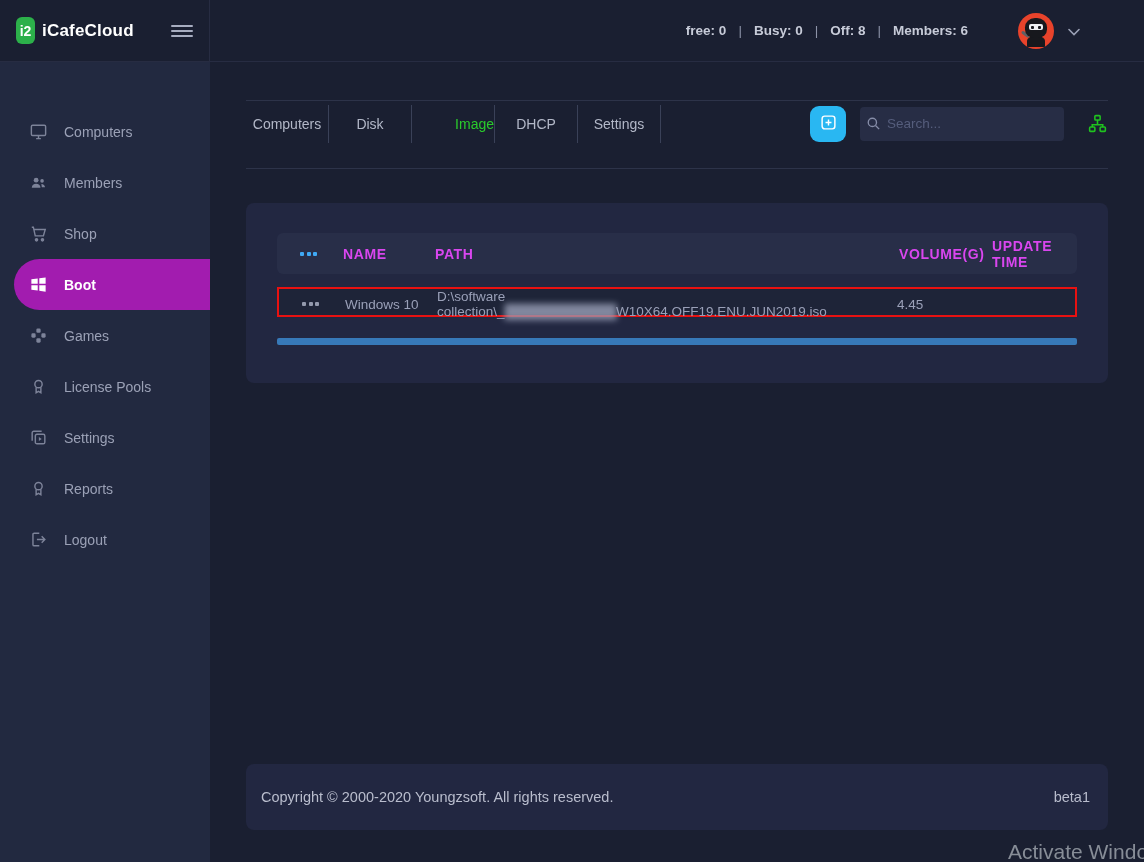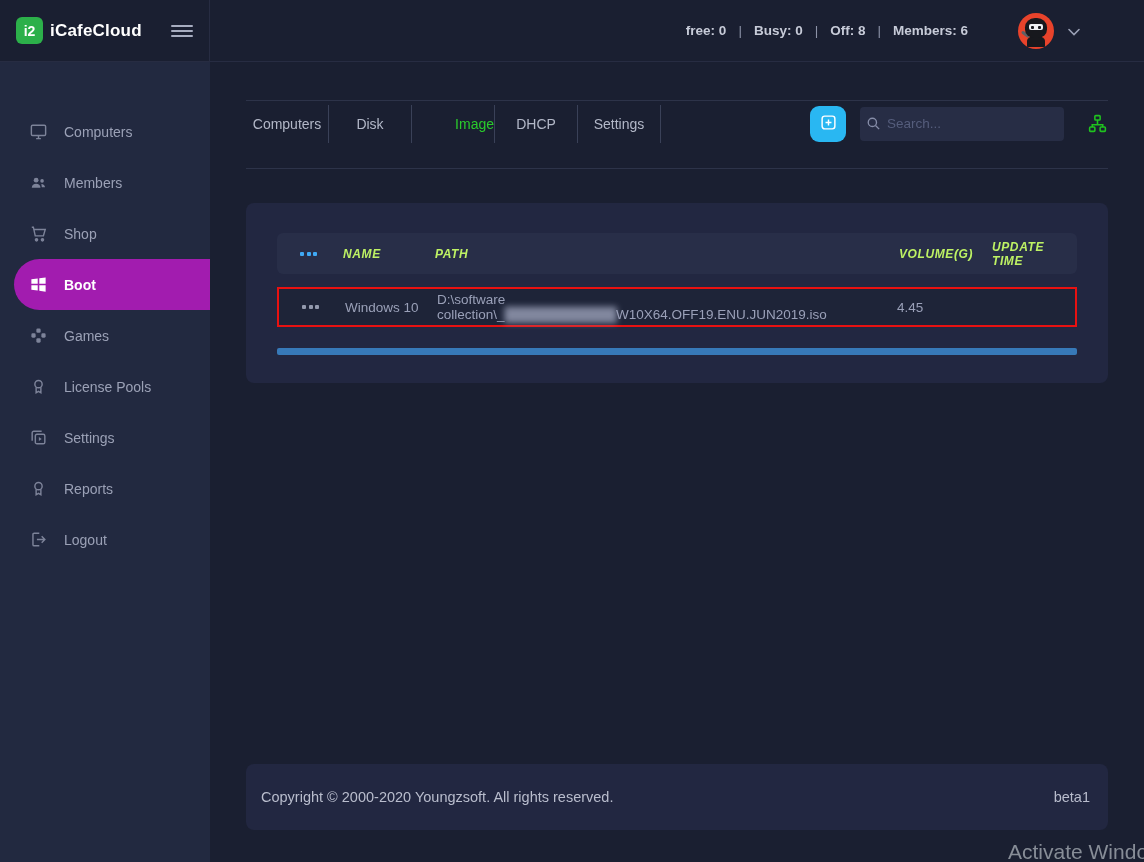--- a/index.html
+++ b/index.html
@@ -18,21 +18,21 @@
     background:#1a1f31; border-bottom:1px solid #272c42;
     position:relative; z-index:5;
   }
   .brand-zone {
     width:210px; height:100%; display:flex; align-items:center;
     padding:0 16px; border-right:1px solid #272c42; flex-shrink:0;
     justify-content:space-between;
   }
   .logo { display:flex; align-items:center; gap:7px; }
   .logo-mark {
-    width:27px; height:27px; background:#2cb04a; border-radius:6px;
+    width:19px; height:27px; background:#2cb04a; border-radius:6px;
     color:#ffffff; font-weight:bold; font-size:14px;
     display:flex; align-items:center; justify-content:center;
   }
   .logo-text { color:#ffffff; font-size:17px; font-weight:bold; letter-spacing:.2px; }
   .hamburger { width:22px; cursor:pointer; }
   .hamburger div { height:2px; background:#a7adc0; margin:3px 0; border-radius:1px; }
 
   .topbar-right { flex:1; display:flex; align-items:center; justify-content:flex-end; gap:10px; padding-right:64px; }
   .stats { display:flex; align-items:center; gap:12px; font-size:13.5px; font-weight:bold; color:#c7cbd8; margin-right:40px; }
   .stat-sep { color:#8d93a8; font-weight:normal; }
@@ -104,24 +104,24 @@
   .panel {
     margin-top:34px; background:#222741; border-radius:8px;
     padding:30px 31px 31px 31px; height:180px;
   }
   .grid {
     display:grid; grid-template-columns:66px 92px 1fr 93px 85px;
     align-items:center;
   }
   .t-header {
     background:#282e48; border-radius:6px; height:41px;
-    font-size:12px; font-weight:bold; color:#bef264; letter-spacing:.6px;font-style:italic;
+    font-size:14px; font-weight:bold; color:#d946ef; letter-spacing:.6px;
   }
   .t-row {
-    margin-top:13px; height:40px; border:2px solid #e81111;
+    margin-top:13px; height:30px; border:2px solid #e81111;
     font-size:13.5px; color:#9aa0b8; background:#1e2438;
   }
   .cell-dots { display:flex; gap:2.5px; padding-left:23px; }
   .cell-dots span { width:4px; height:4px; border-radius:1px; }
   .dots-blue span { background:#3fa9f5; }
   .dots-grey span { background:#9399ad; }
   .censored { filter:blur(3px); opacity:.8; letter-spacing:-1px; }
 
   .scrollbar { margin-top:21px; height:7px; background:#3779b8; border-radius:2px; }
 

